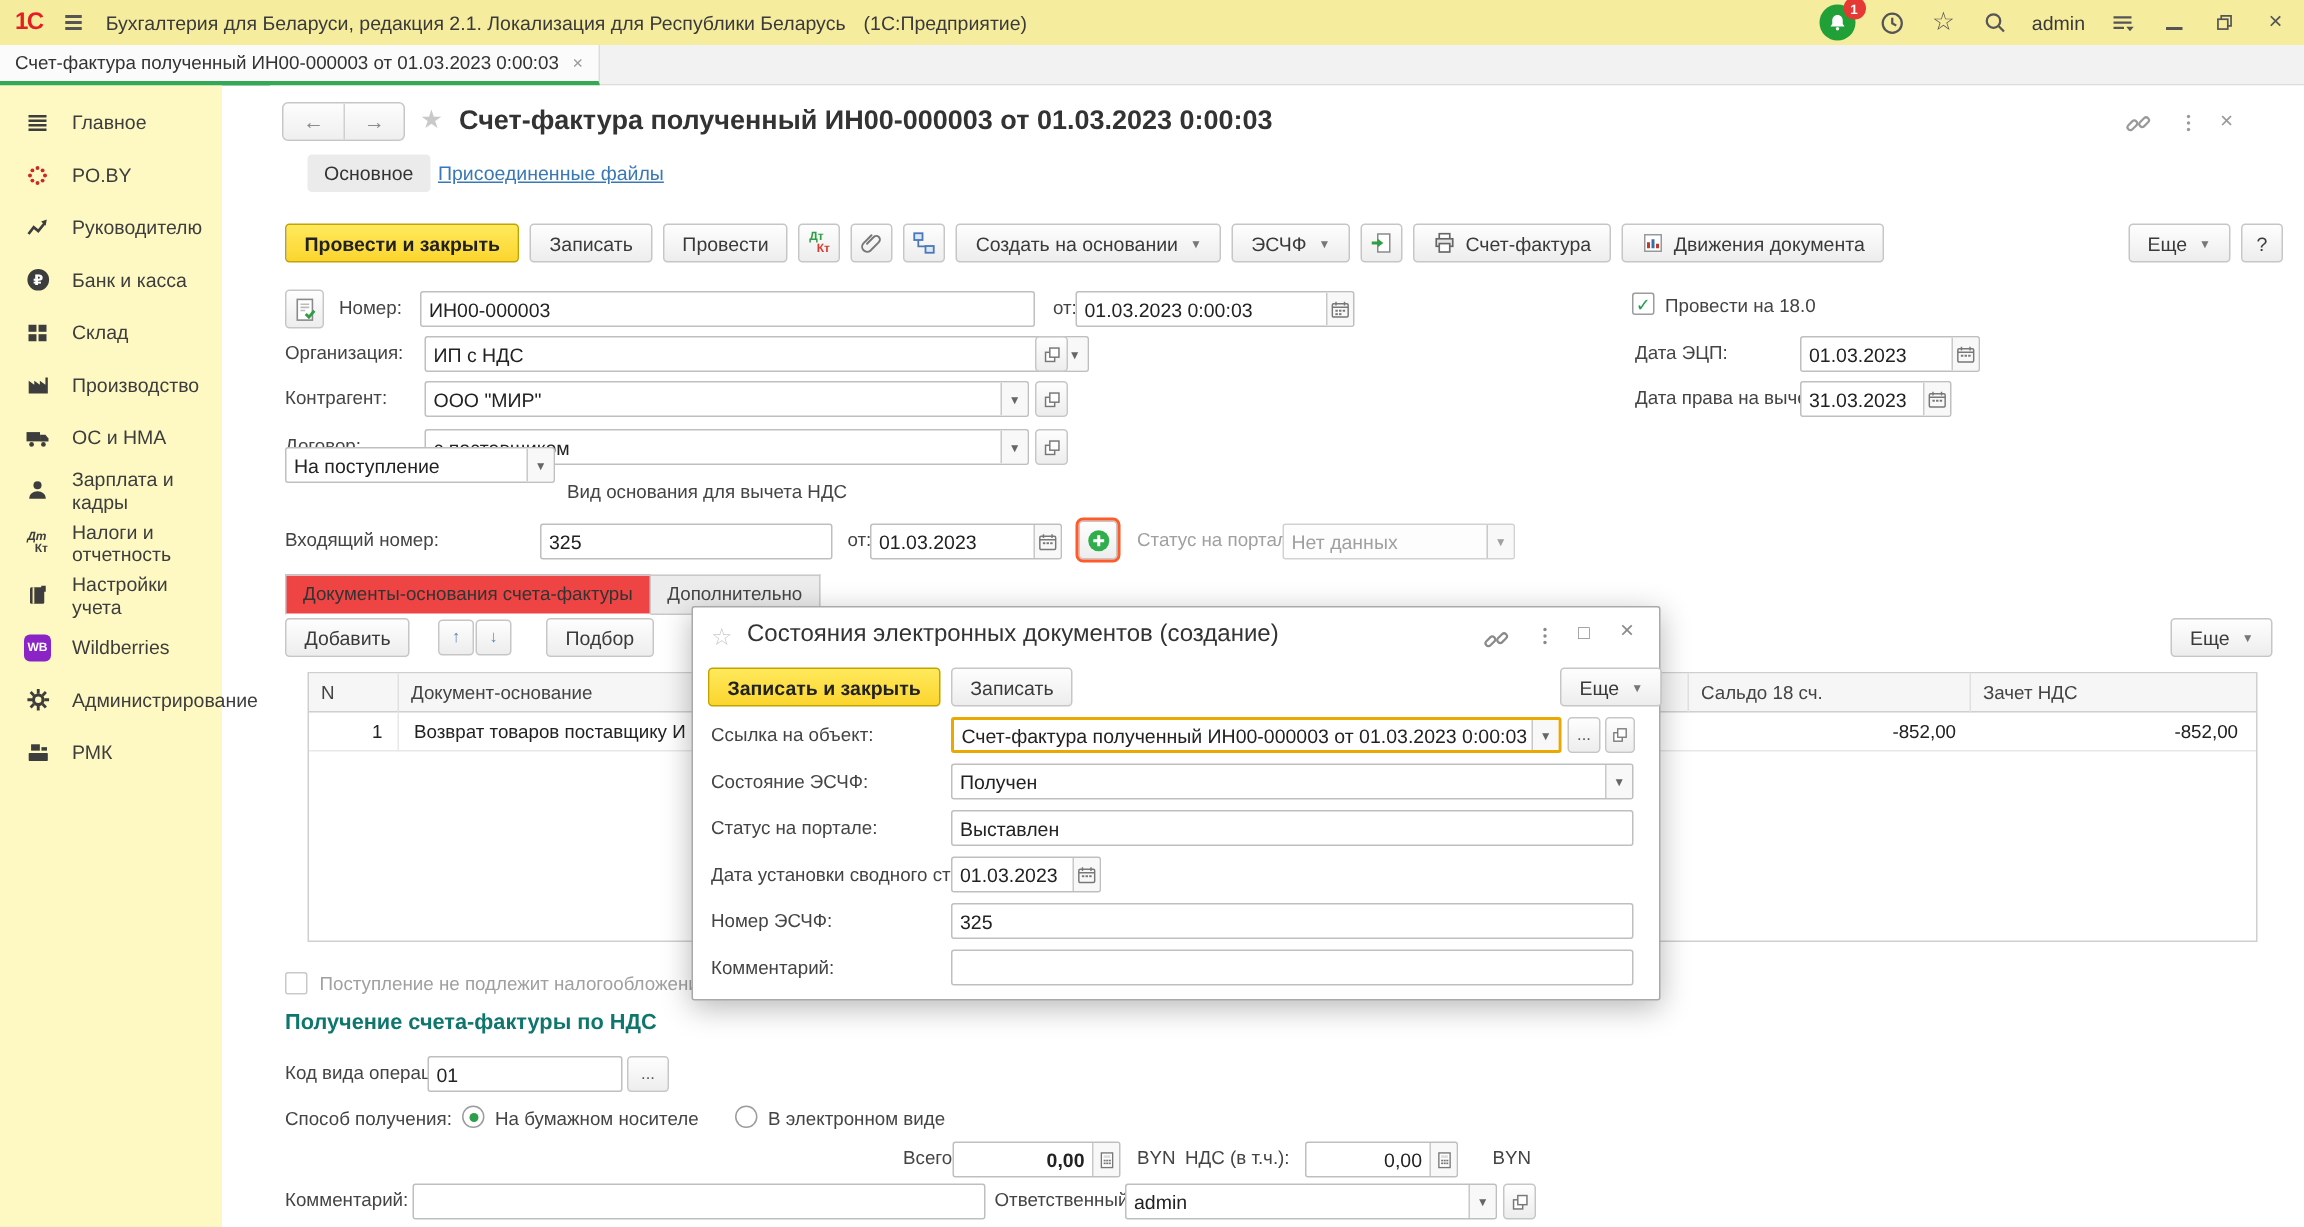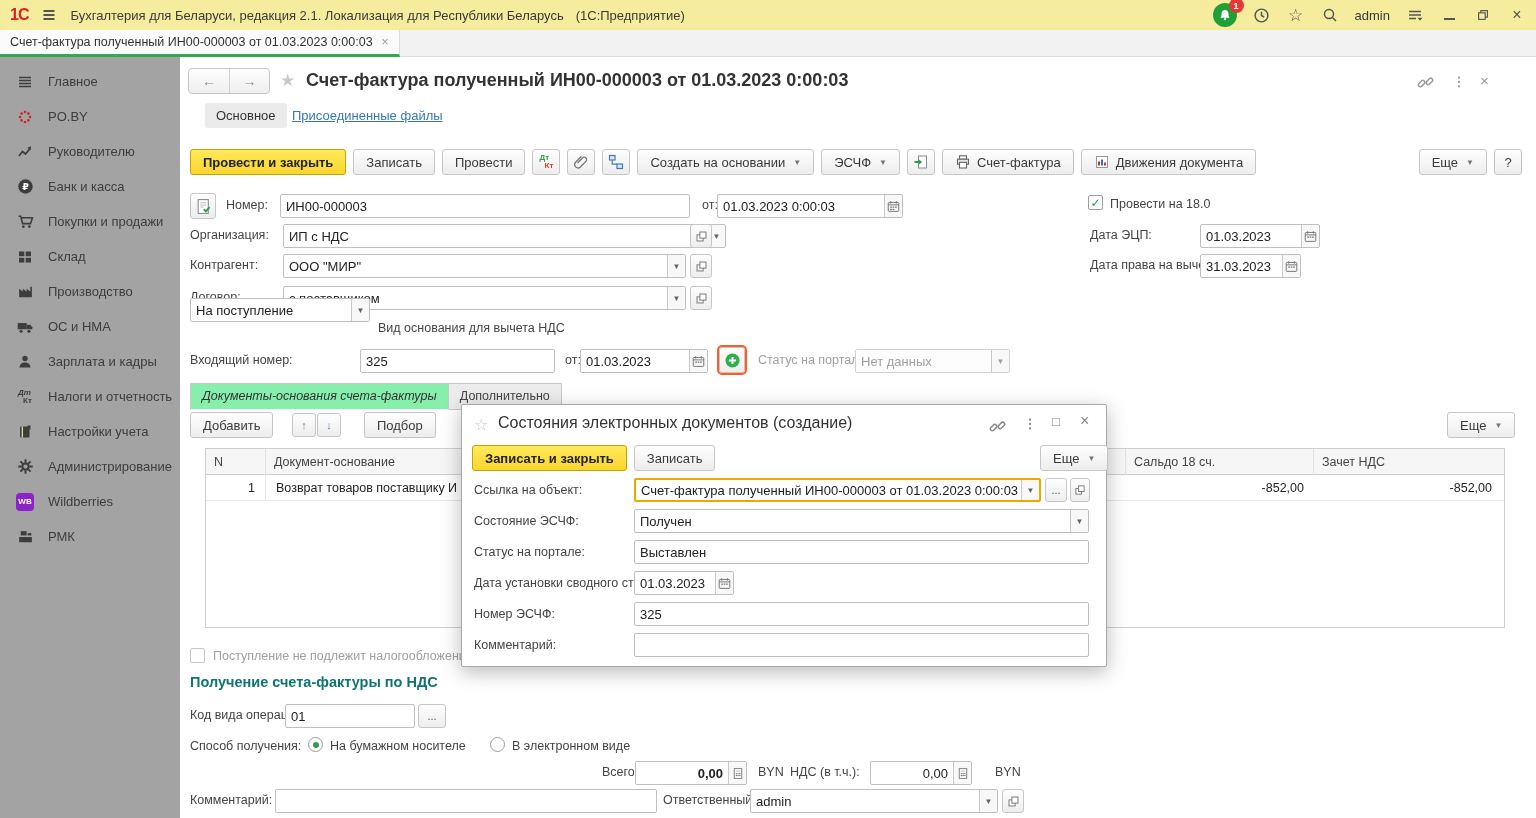--- a/index.html
+++ b/index.html
@@ -24,21 +24,21 @@
     border-radius:8px; color:#fff; font-size:9px; font-weight:bold; display:flex; align-items:center; justify-content:center; padding:0 3px; }
   .minbar { width:11px; height:10px; border-bottom:2px solid #555; }
 
   
   .tabstrip { position:absolute; left:0; top:30px; width:1536px; height:27px; background:#f2f2f2; border-bottom:1px solid #dcdcdc; }
   .wtab { position:absolute; left:0; top:0; height:27px; background:#fbfbfb; border-right:1px solid #ddd;
     border-bottom:3px solid #35a854; display:flex; align-items:center; gap:9px; padding:0 10px; font-size:12.5px; color:#333; }
   .wtab .x { color:#9a9a9a; font-size:12px; }
 
   
-  .sidebar { position:absolute; left:0; top:57px; width:180px; height:761px; background:#a3a3a3; padding-top:7px; }
+  .sidebar { position:absolute; left:0; top:57px; width:148px; height:761px; background:#fef9c3; padding-top:7px; }
   .sitem { display:flex; align-items:center; gap:14px; height:35px; padding-left:16px; color:#3d3d3d; font-size:13px; }
   .icon16 { width:18px; height:18px; flex:0 0 18px; display:flex; align-items:center; justify-content:center; }
   .dtkt { display:flex; flex-direction:column; line-height:8px; font-size:8px; font-weight:bold; color:#3d3d3d; }
   .dtkt b.k { margin-left:5px; }
   .dtkt-c i { color:#2f9e44; font-style:normal; }
   .dtkt-c b { color:#d23b2e; margin-left:5px; }
   .wbadge { width:18px; height:18px; background:#8a24c7; border-radius:4px; color:#fff; font-size:8px; font-weight:bold;
     display:flex; align-items:center; justify-content:center; }
 
   
@@ -76,21 +76,21 @@
     color:#555; font-size:11px; }
   .focus-red { outline:2px solid #ff5a2a; }
   .cb { position:absolute; width:15px; height:15px; border:1px solid #9c9c9c; border-radius:2px; background:#fff;
     display:flex; align-items:center; justify-content:center; font-size:12px; font-weight:bold; color:#1d9b4e; line-height:1; }
   .cb.off { border-color:#c9c9c9; }
   .radio { position:absolute; width:15px; height:15px; border:1px solid #9c9c9c; border-radius:50%; background:#fff; }
   .radio.sel::after { content:''; position:absolute; inset:3.5px; background:#2f9e4a; border-radius:50%; }
 
   .subtab { position:absolute; height:27px; display:flex; }
   .stab { padding:5px 11px; font-size:12.5px; border:1px solid #c9c9c9; }
-  .stab.on { background:#86efac; border-bottom-color:#fff; color:#333;font-style:italic; }
+  .stab.on { background:#ef4444; border-bottom-color:#fff; color:#333; }
   .stab.off { background:#ececec; border-left:none; color:#444; }
 
   .table { position:absolute; border:1px solid #cfcfcf; background:#fff; }
   .thead { position:absolute; left:0; top:0; right:0; height:26px; background:#f6f6f6; border-bottom:1px solid #cfcfcf; }
   .th { position:absolute; top:0; height:26px; display:flex; align-items:center; padding:0 8px;
     font-size:12.5px; color:#444; border-right:1px solid #e0e0e0; }
   .trow { position:absolute; left:0; right:0; height:26px; border-bottom:1px solid #e8e8e8; }
   .td { position:absolute; top:0; height:26px; display:flex; align-items:center; padding:0 10px; font-size:12.5px; color:#222; }
   .td.r { justify-content:flex-end; }
 
@@ -204,30 +204,20 @@
     <span class="icon16">
         <svg width="17" height="17" viewBox="0 0 16 16">
           <circle cx="8" cy="8" r="6.8" fill="#3d3d3d"></circle>
           <text x="8" y="11.2" font-size="9" font-weight="bold" fill="#fff" text-anchor="middle">₽</text>
         </svg>
       </span>
     <span>Банк и касса</span>
   </div>
   <div class="sitem">
     <span class="icon16">
-        <svg width="17" height="17" viewBox="0 0 16 16">
-          <path d="M1.5 3h2l1.8 7h7.4l1.8-5.5H4.2" fill="none" stroke="#3d3d3d" stroke-width="1.5"></path>
-          <circle cx="6" cy="12.8" r="1.3" fill="#3d3d3d"></circle>
-          <circle cx="11.6" cy="12.8" r="1.3" fill="#3d3d3d"></circle>
-        </svg>
-      </span>
-    <span>Покупки и продажи</span>
-  </div>
-  <div class="sitem">
-    <span class="icon16">
         <svg width="16" height="16" viewBox="0 0 16 16" fill="#3d3d3d">
           <rect x="2" y="2.5" width="5.3" height="4.7"></rect>
           <rect x="8.7" y="2.5" width="5.3" height="4.7"></rect>
           <rect x="2" y="8.8" width="5.3" height="4.7"></rect>
           <rect x="8.7" y="8.8" width="5.3" height="4.7"></rect>
         </svg>
       </span>
     <span>Склад</span>
   </div>
   <div class="sitem">
@@ -272,32 +262,32 @@
         <svg width="16" height="16" viewBox="0 0 16 16">
           <rect x="3" y="2.5" width="9.5" height="11" rx="1" fill="#3d3d3d"></rect>
           <path d="M5.3 2.5v11" stroke="#f5ec9e" stroke-width="1.2"></path>
           <rect x="10.5" y="1.5" width="3" height="4" fill="#3d3d3d"></rect>
         </svg>
       </span>
     <span>Настройки учета</span>
   </div>
   <div class="sitem">
     <span class="icon16">
+        <span class="wbadge">WB</span>
+      </span>
+    <span>Wildberries</span>
+  </div>
+  <div class="sitem">
+    <span class="icon16">
         <svg width="17" height="17" viewBox="0 0 16 16">
           <circle cx="8" cy="8" r="3" fill="none" stroke="#3d3d3d" stroke-width="2"></circle>
           <path d="M8 1.2v3M8 11.8v3M1.2 8h3M11.8 8h3M3.2 3.2l2.1 2.1M10.7 10.7l2.1 2.1M12.8 3.2l-2.1 2.1M5.3 10.7l-2.1 2.1" stroke="#3d3d3d" stroke-width="1.8"></path>
         </svg>
       </span>
     <span>Администрирование</span>
-  </div>
-  <div class="sitem">
-    <span class="icon16">
-        <span class="wbadge">WB</span>
-      </span>
-    <span>Wildberries</span>
   </div>
   <div class="sitem">
     <span class="icon16">
         <svg width="17" height="17" viewBox="0 0 16 16" fill="#3d3d3d">
           <rect x="2" y="8.5" width="12" height="5" rx="0.5"></rect>
           <rect x="3.5" y="3" width="5.5" height="4"></rect>
           <rect x="10" y="4.8" width="3.5" height="2.2"></rect>
         </svg>
       </span>
     <span>РМК</span>

